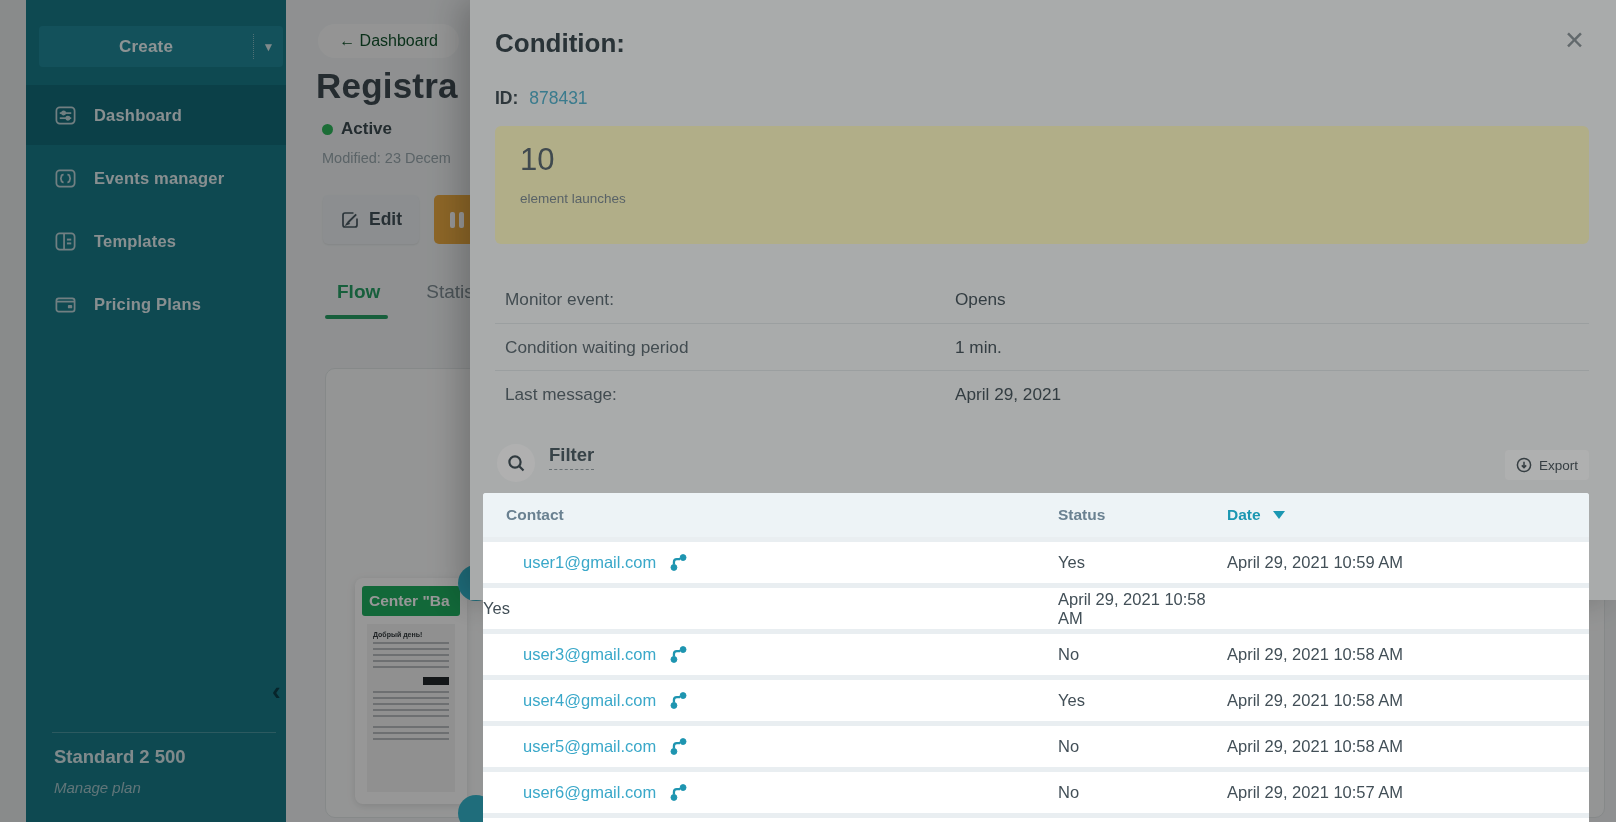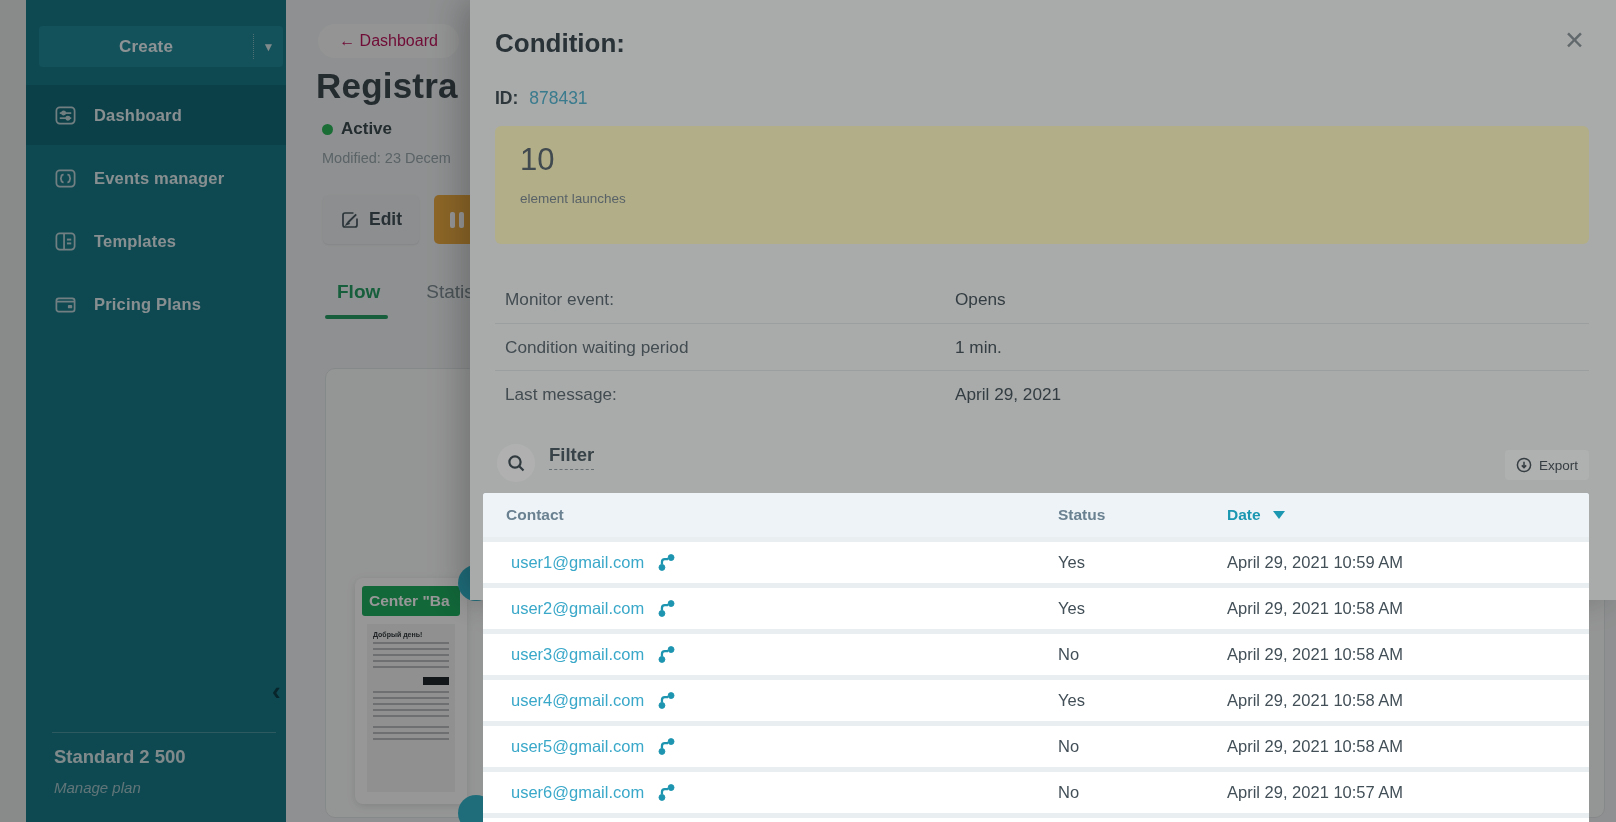--- a/index.html
+++ b/index.html
@@ -31,21 +31,21 @@
   .plan-name { position:absolute; left:28px; top:746px; color:#d9e9ec; font-size:18.5px;
                font-weight:bold; }
   .manage-plan { position:absolute; left:28px; top:779px; color:#a4c6cc; font-size:15px;
                  cursor:pointer;font-style:italic; }
 
   
   .content { position:absolute; left:286px; top:0; right:0; height:822px;
              background:#f1f4f5; z-index:2; }
   .back-pill { position:absolute; left:32px; top:24px; width:141px; height:34px;
                background:rgba(255,255,255,.6); border-radius:17px; display:flex;
-               align-items:center; justify-content:center; color:#be185d; font-size:16px;
+               align-items:center; justify-content:center; color:#14532d; font-size:16px;
                cursor:pointer; }
   .page-title { position:absolute; left:30px; top:66px; font-size:35px; font-weight:bold;
                 color:#3f4b52; letter-spacing:.2px; white-space:nowrap; }
   .status-line { position:absolute; left:36px; top:119px; display:flex; align-items:center; }
   .status-dot { width:11px; height:11px; border-radius:50%; background:#2eb85c;
                 margin-right:8px; }
   .status-text { font-size:17px; font-weight:600; color:#3d4a51; }
   .modified { position:absolute; left:36px; top:150px; font-size:14.5px; color:#9aa8ae;
               white-space:nowrap; }
   .edit-btn { position:absolute; left:37px; top:195px; width:96px; height:49px;
@@ -125,21 +125,21 @@
               background:#e9eef1; border-radius:3px 3px 0 0; overflow:hidden; z-index:60; }
   .t-grid { display:grid; grid-template-columns:575px 169px 1fr; align-items:center; }
   .t-header { height:44px; background:#edf3f6; font-size:15.5px; font-weight:bold; }
   .th-contact { padding-left:23px; color:#6a8191; }
   .th-status { color:#6a8191; }
   .th-date { color:#1b97b2; display:flex; align-items:center; cursor:pointer; }
   .sort-caret { width:0; height:0; border-left:6px solid transparent;
                 border-right:6px solid transparent; border-top:8px solid #1b97b2;
                 margin-left:12px; }
   .t-row { height:41px; background:#ffffff; margin-top:5px; font-size:16.5px; }
-  .td-contact { padding-left:28px; display:flex; align-items:center; }
+  .td-contact { padding-left:40px; display:flex; align-items:center; }
   .td-email { color:#3aa8c9; cursor:pointer; }
   .branch-icon { width:19px; height:19px; margin-left:13px; cursor:pointer; }
   .td-status { color:#424f57; }
   .td-date { color:#424f57; }
 </style>
 </head>
 <body>
 
 <div class="stage">
 
@@ -293,28 +293,20 @@
         <svg class="branch-icon" viewBox="0 0 20 20" fill="#1e95b0" stroke="#1e95b0">
           <circle cx="5.2" cy="15.2" r="3.1"></circle>
             <circle cx="14.8" cy="4.8" r="3.1"></circle>
           <path d="M5.2 12 V9.5 q0 -3 3 -3 h3.4" fill="none" stroke-width="2.4"></path>
         </svg>
       </span>
       <span class="td-status">Yes</span>
       <span class="td-date">April 29, 2021 10:59 AM</span>
     </div>
     <div class="t-grid t-row">
-      <span class="td-contact">
-        <span class="td-email">user2@gmail.com</span>
-        <svg class="branch-icon" viewBox="0 0 20 20" fill="#1e95b0" stroke="#1e95b0">
-          <circle cx="5.2" cy="15.2" r="3.1"></circle>
-            <circle cx="14.8" cy="4.8" r="3.1"></circle>
-          <path d="M5.2 12 V9.5 q0 -3 3 -3 h3.4" fill="none" stroke-width="2.4"></path>
-        </svg>
-      </span>
       <span class="td-status">Yes</span>
       <span class="td-date">April 29, 2021 10:58 AM</span>
     </div>
     <div class="t-grid t-row">
       <span class="td-contact">
         <span class="td-email">user3@gmail.com</span>
         <svg class="branch-icon" viewBox="0 0 20 20" fill="#1e95b0" stroke="#1e95b0">
           <circle cx="5.2" cy="15.2" r="3.1"></circle>
             <circle cx="14.8" cy="4.8" r="3.1"></circle>
           <path d="M5.2 12 V9.5 q0 -3 3 -3 h3.4" fill="none" stroke-width="2.4"></path>

